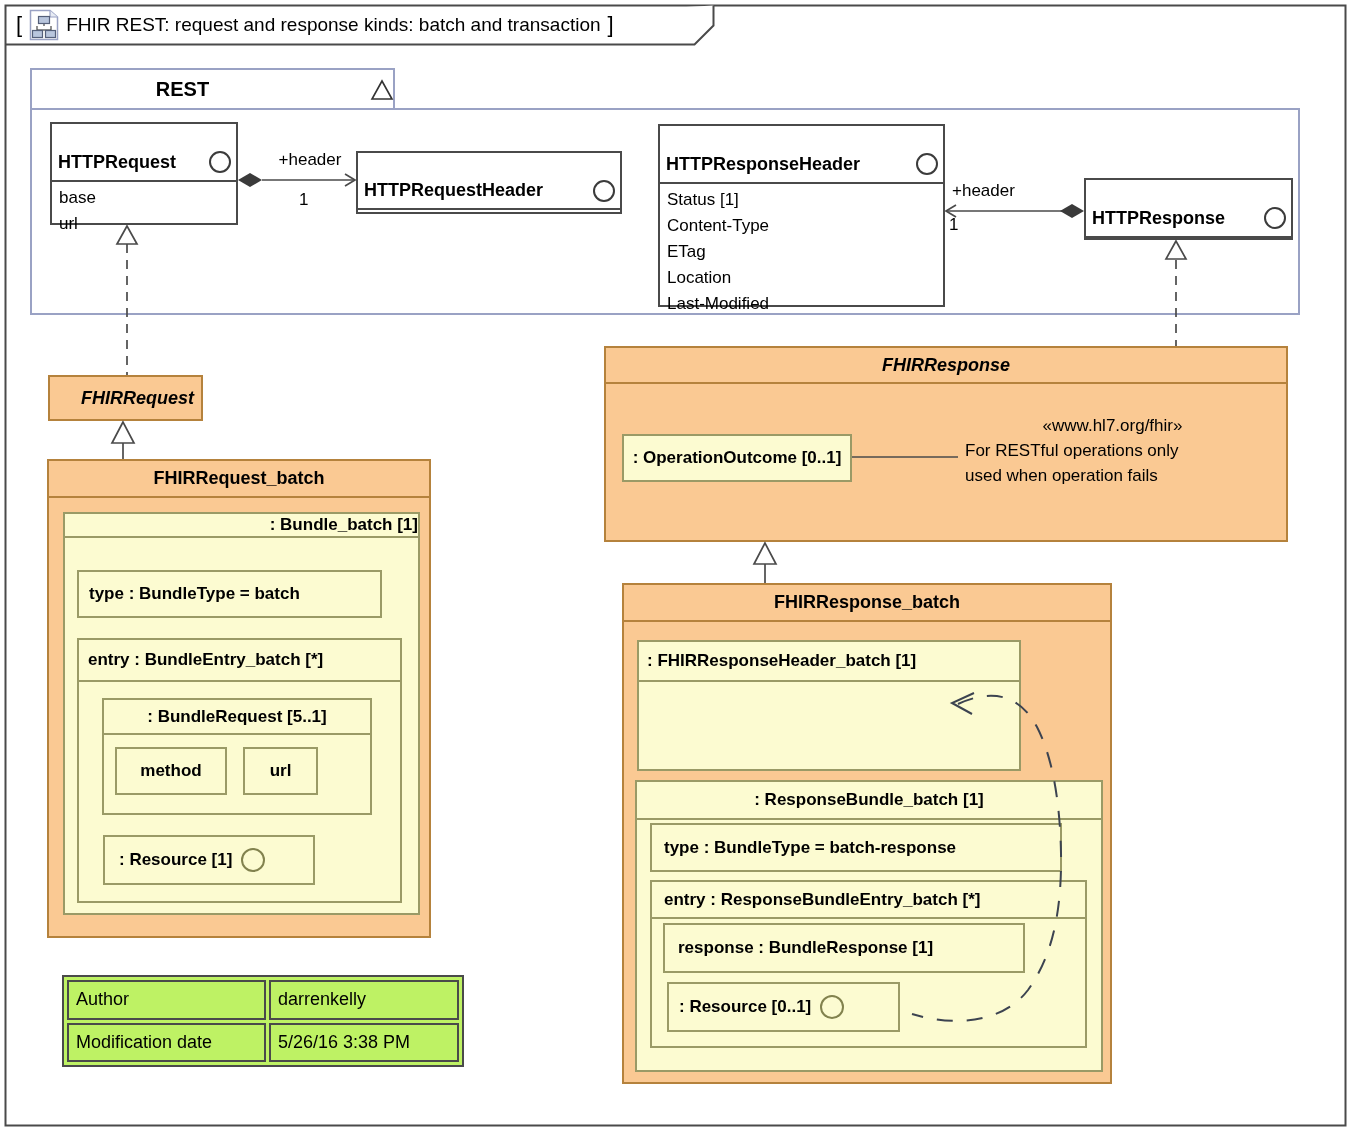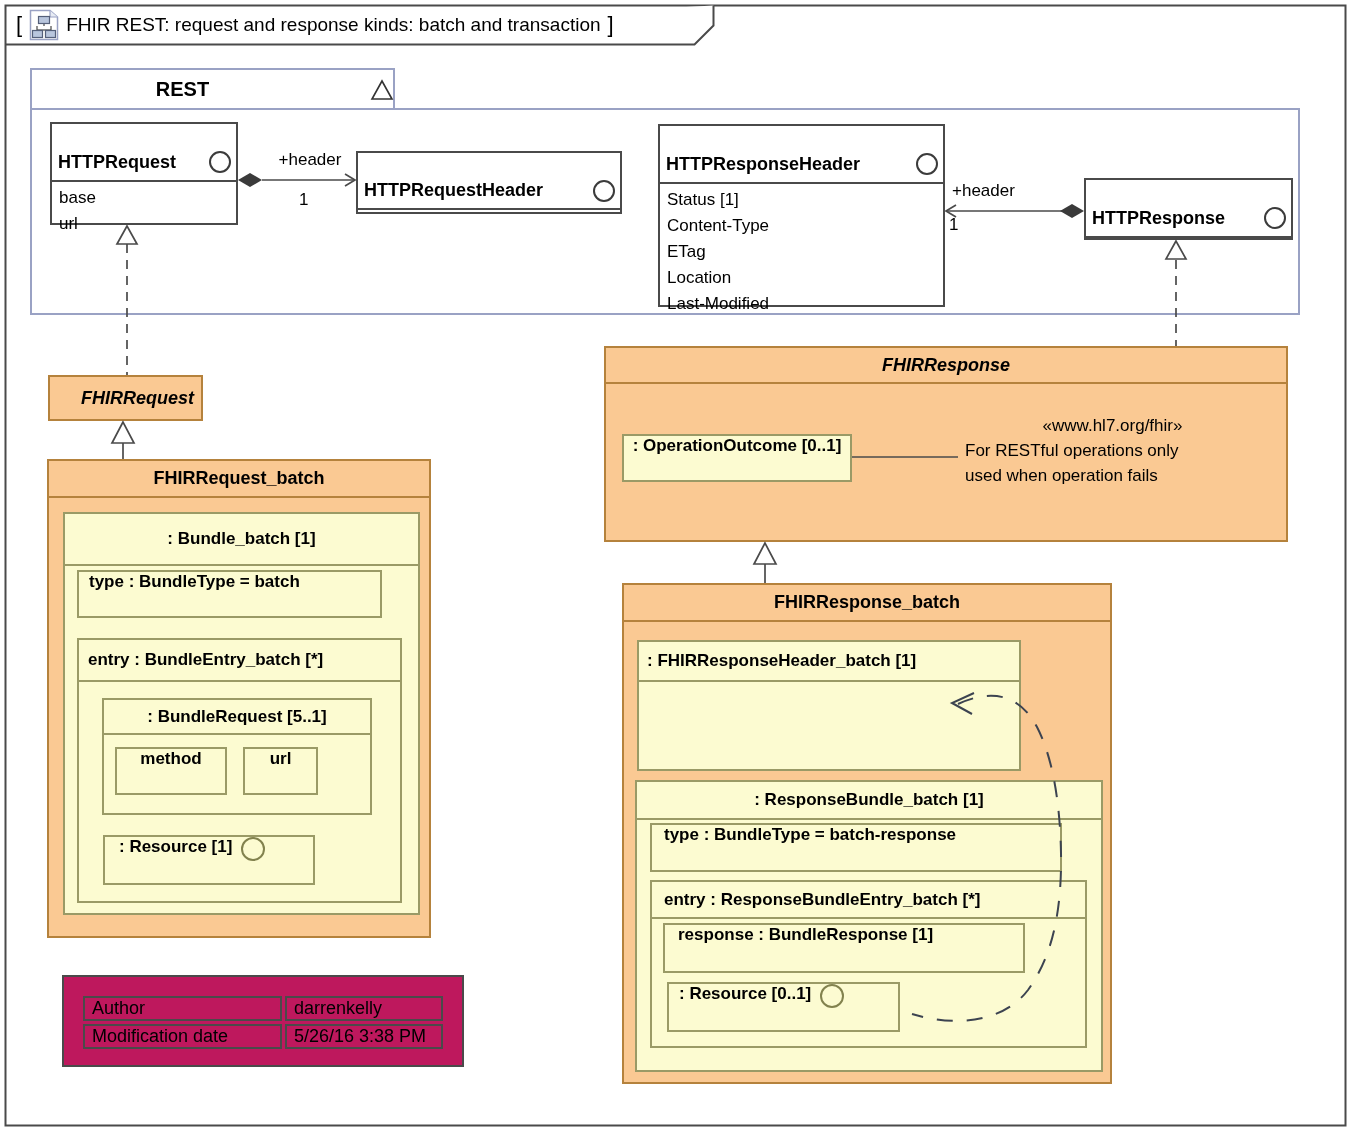--- a/index.html
+++ b/index.html
@@ -16,27 +16,27 @@
   .ball2{width:24px;height:24px;border:2px solid #82824E;border-radius:50%;
          background:transparent;flex:none;box-sizing:border-box;}
   .attrs{font-size:17px;line-height:26px;padding:3px 0 0 7px;}
   
   .orange{background:#FAC993;border:2px solid #B5823C;}
   .o-title{display:flex;align-items:center;justify-content:center;font-weight:bold;
            font-size:18px;border-bottom:2px solid #B5823C;box-sizing:border-box;}
   .yellow{background:#FCFBD1;border:2px solid #9A9A66;}
   .y-hdr{display:flex;align-items:center;font-weight:bold;font-size:17px;
          border-bottom:2px solid #9A9A66;box-sizing:border-box;}
-  .y-box{display:flex;font-weight:bold;font-size:17px;
+  .y-box{display:flex;align-items:center;font-weight:bold;font-size:17px;
          background:#FCFBD1;border:2px solid #9A9A66;box-sizing:border-box;}
   .ctr{justify-content:center;}
   .lbl{font-size:17px;line-height:18px;}
   
-  .itable{border:2px solid #4A4A4A;padding:19px;display:grid;
-          grid-template-columns:199px 1fr;grid-auto-rows:1fr;gap:3px;background:#be185d;}
+  .itable{border:2px solid #4A4A4A;padding:3px;display:grid;
+          grid-template-columns:199px 1fr;grid-auto-rows:1fr;gap:3px;background:#bef264;}
   .itable>div{border:2px solid #4A4A4A;display:flex;align-items:center;
               padding-left:7px;font-size:18px;box-sizing:border-box;}
   
   .note-text{z-index:30;font-size:17px;line-height:25px;}
   .note-st{text-align:center;padding-top:10px;}
   .note-body{padding-left:7px;}
 </style>
 </head>
 <body>
 
@@ -120,21 +120,21 @@
   <div class="abs orange" style="left:48px;top:375px;width:155px;height:46px;display:flex;align-items:center;justify-content:center;font-weight:bold;font-style:italic;font-size:18px;padding-left:24px;">
     <span>FHIRRequest</span>
   </div>
 
   <div class="abs orange" style="left:47px;top:459px;width:384px;height:479px;">
     <div class="o-title" style="height:37px;">
       <span>FHIRRequest_batch</span>
     </div>
   </div>
   <div class="abs yellow" style="left:63px;top:512px;width:357px;height:403px;">
-    <div class="y-hdr ctr" style="height:52px;">
+    <div class="y-hdr ctr" style="height:24px;justify-content:flex-end;">
       <span>: Bundle_batch [1]</span>
     </div>
   </div>
   <div class="abs y-box" style="left:77px;top:570px;width:305px;height:48px;padding-left:10px;">
     <span>type : BundleType = batch</span>
   </div>
   <div class="abs yellow" style="left:77px;top:638px;width:325px;height:265px;">
     <div class="y-hdr" style="height:42px;padding-left:9px;">
       <span>entry : BundleEntry_batch [*]</span>
     </div>

